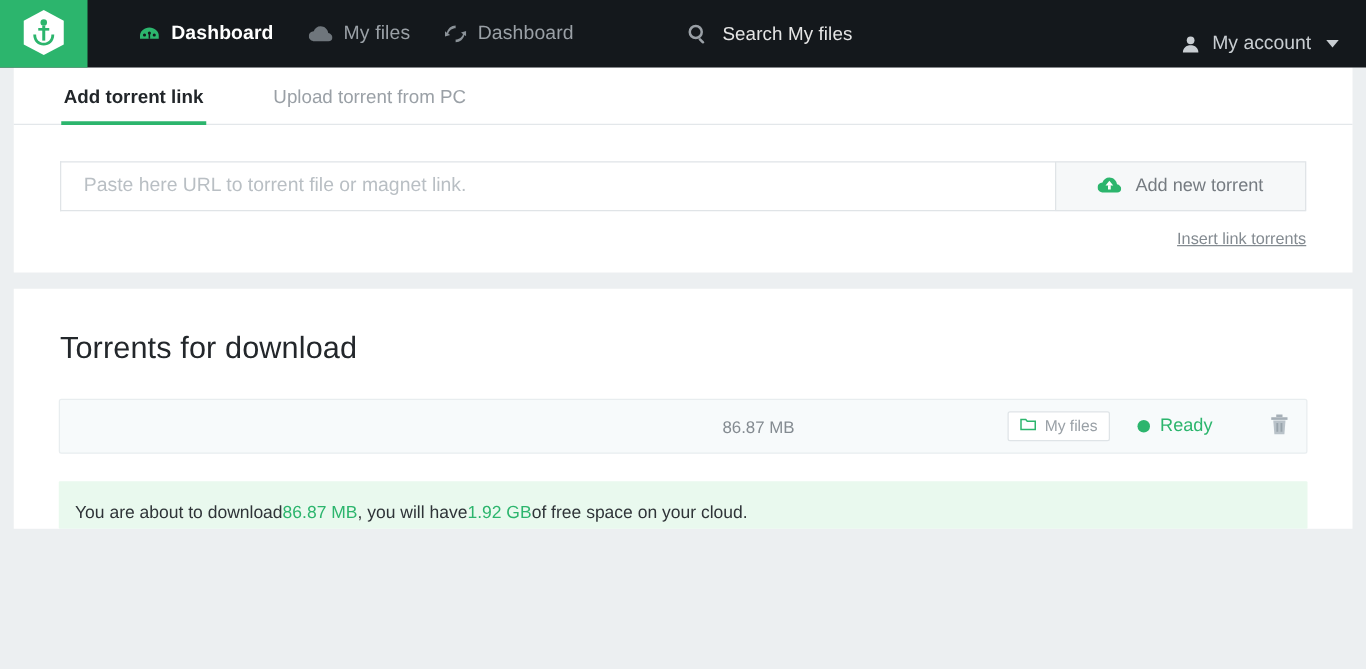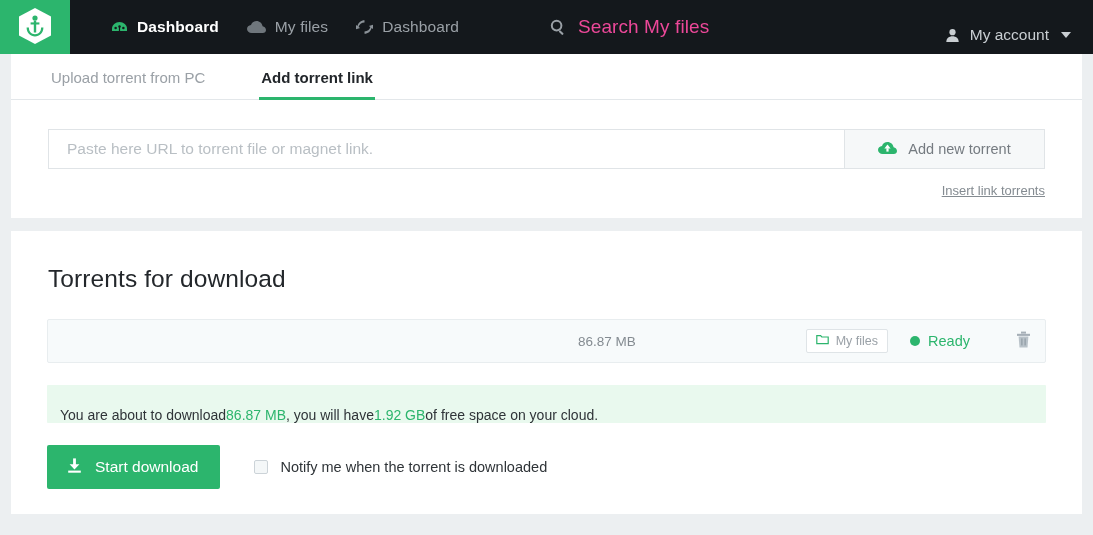--- a/index.html
+++ b/index.html
@@ -73,22 +73,22 @@
   .nav-search {
     display: flex;
     align-items: center;
     gap: 12px;
     margin-left: 66px;
     height: 54px;
     flex: 1 1 auto;
     cursor: text;
   }
   .search-text {
-    font-size: 19px;
-    color: #ec4899;
+    font-size: 15px;
+    color: #e5e5e5;
     letter-spacing: .1px;
   }
 
   .nav-account {
     display: flex;
     align-items: center;
     gap: 10px;
     padding: 0 22px 0 14px;
     height: 70px;
     cursor: pointer;
@@ -247,22 +247,22 @@
     display: flex;
     align-items: center;
   }
 
   
   .notice {
     margin: 22px 36px 0 36px;
     background: #e9f9ee;
     height: 38px;
     display: flex;
-    align-items: flex-end;
-    padding: 0 13px;
+    align-items: flex-start;
+    padding: 16px 13px;
     font-size: 14px;
     color: #2f3438;
     border-radius: 1px;
   }
   .hl { color: #2cb56d; }
 
   
   .actions {
     display: flex;
     align-items: center;
@@ -379,25 +379,25 @@
       </svg>
     </span>
     <span class="nav-label">My account</span>
     <span class="caret"></span>
   </div>
 </div>
 
 <div class="card top">
 
   <div class="tabs">
+    <div class="tab active">
+      <span>Add torrent link</span>
+    </div>
     <div class="tab">
       <span>Upload torrent from PC</span>
-    </div>
-    <div class="tab active">
-      <span>Add torrent link</span>
     </div>
   </div>
 
   <div class="url-row">
     <input class="url-input" type="text" placeholder="Paste here URL to torrent file or magnet link." style="">
     <div class="add-btn">
       <span>
         <svg width="19" height="15" viewBox="0 0 19 15">
           <path d="M4.6 14 C2.1 14 0 12.2 0 10 C0 7.9 1.7 6.2 4 6 C4.7 3.6 6.9 2 9.5 2
                    C12.6 2 15.2 4.3 15.6 7.3 C17.5 7.7 19 9.2 19 11 C19 12.7 17.6 14 15.8 14 Z" fill="#2cb56d"></path>
@@ -449,30 +449,13 @@
   </div>
 
   <div class="notice">
     <span>You are about to download </span>
       <span class="hl">86.87 MB</span>
       <span>, you will have </span>
       <span class="hl">1.92 GB</span>
       <span> of free space on your cloud.</span>
   </div>
 
-  <div class="actions">
-    <button class="start-btn">
-      <span>
-        <svg width="17" height="17" viewBox="0 0 17 17">
-          <rect x="7.1" y="1.4" width="2.8" height="6.6" fill="#ffffff"></rect>
-          <path d="M3.6 7.2 L13.4 7.2 L8.5 12.6 Z" fill="#ffffff"></path>
-          <rect x="2.2" y="13.6" width="12.6" height="2.1" fill="#ffffff"></rect>
-        </svg>
-      </span>
-      <span>Start download</span>
-    </button>
-
-    <div class="notify-wrap">
-      <span class="chk"></span>
-      <span class="notify-label">Notify me when the torrent is downloaded</span>
-    </div>
-  </div>
 </div>
 
 </body></html>

